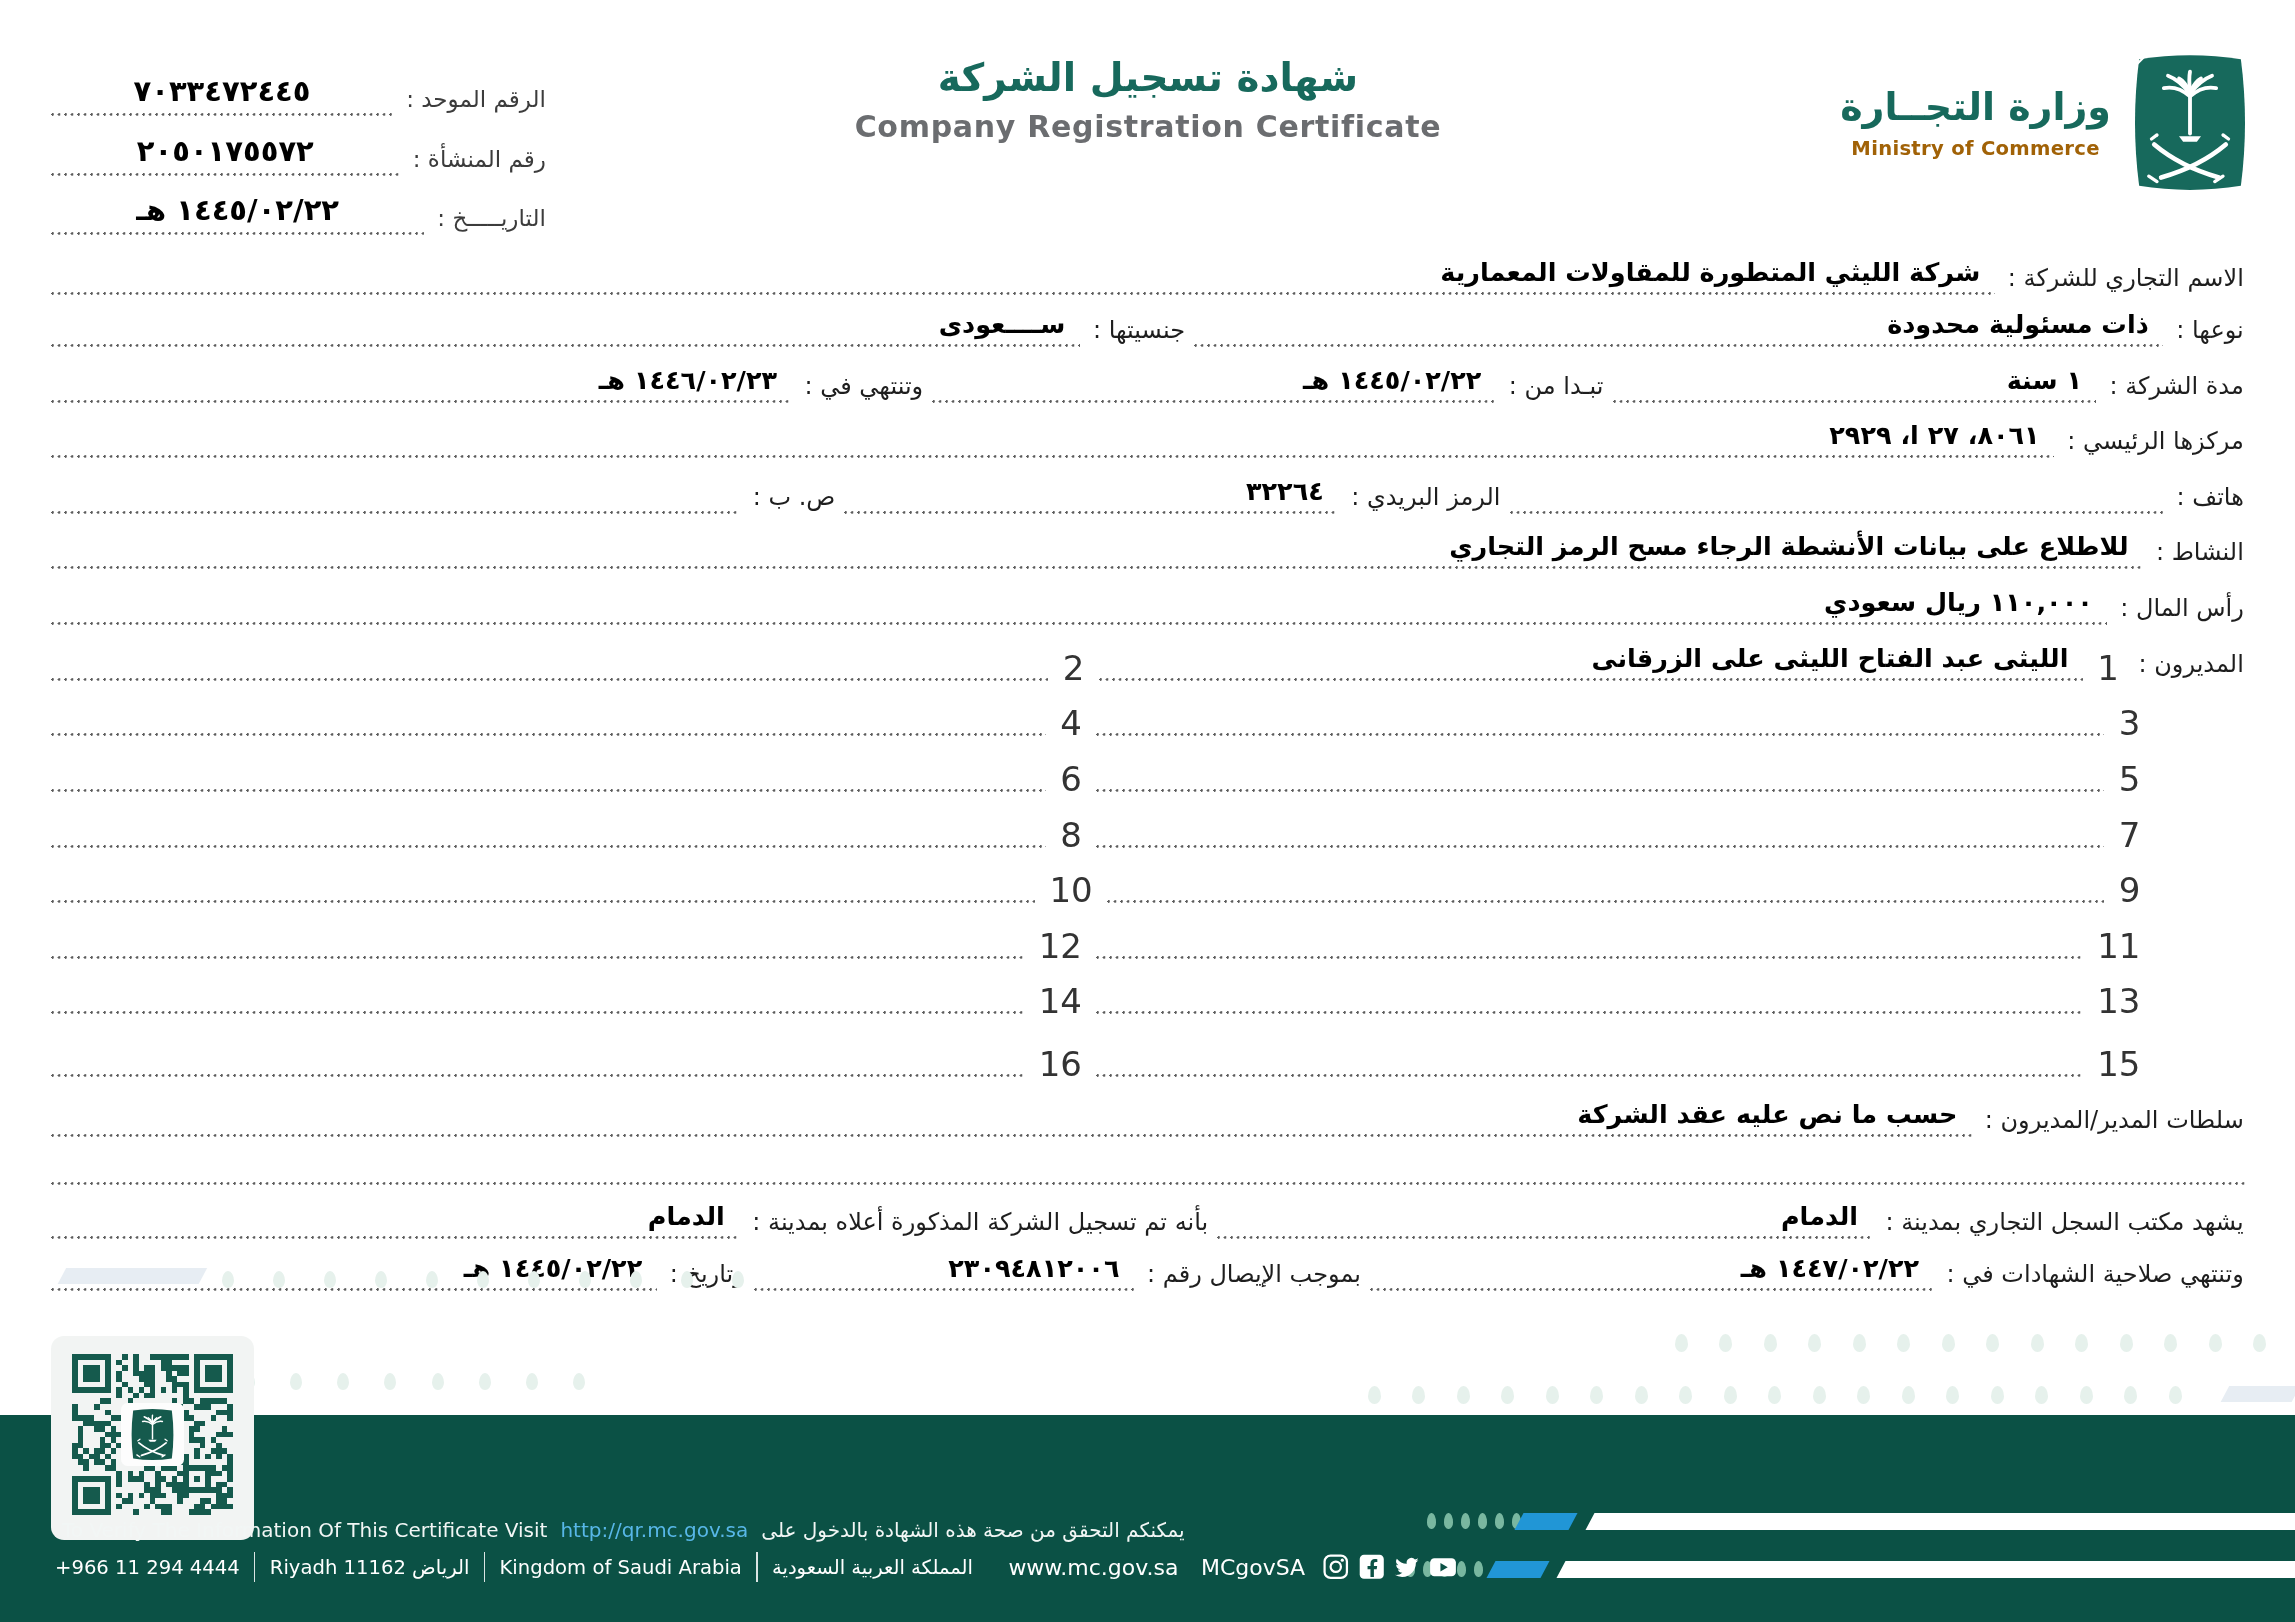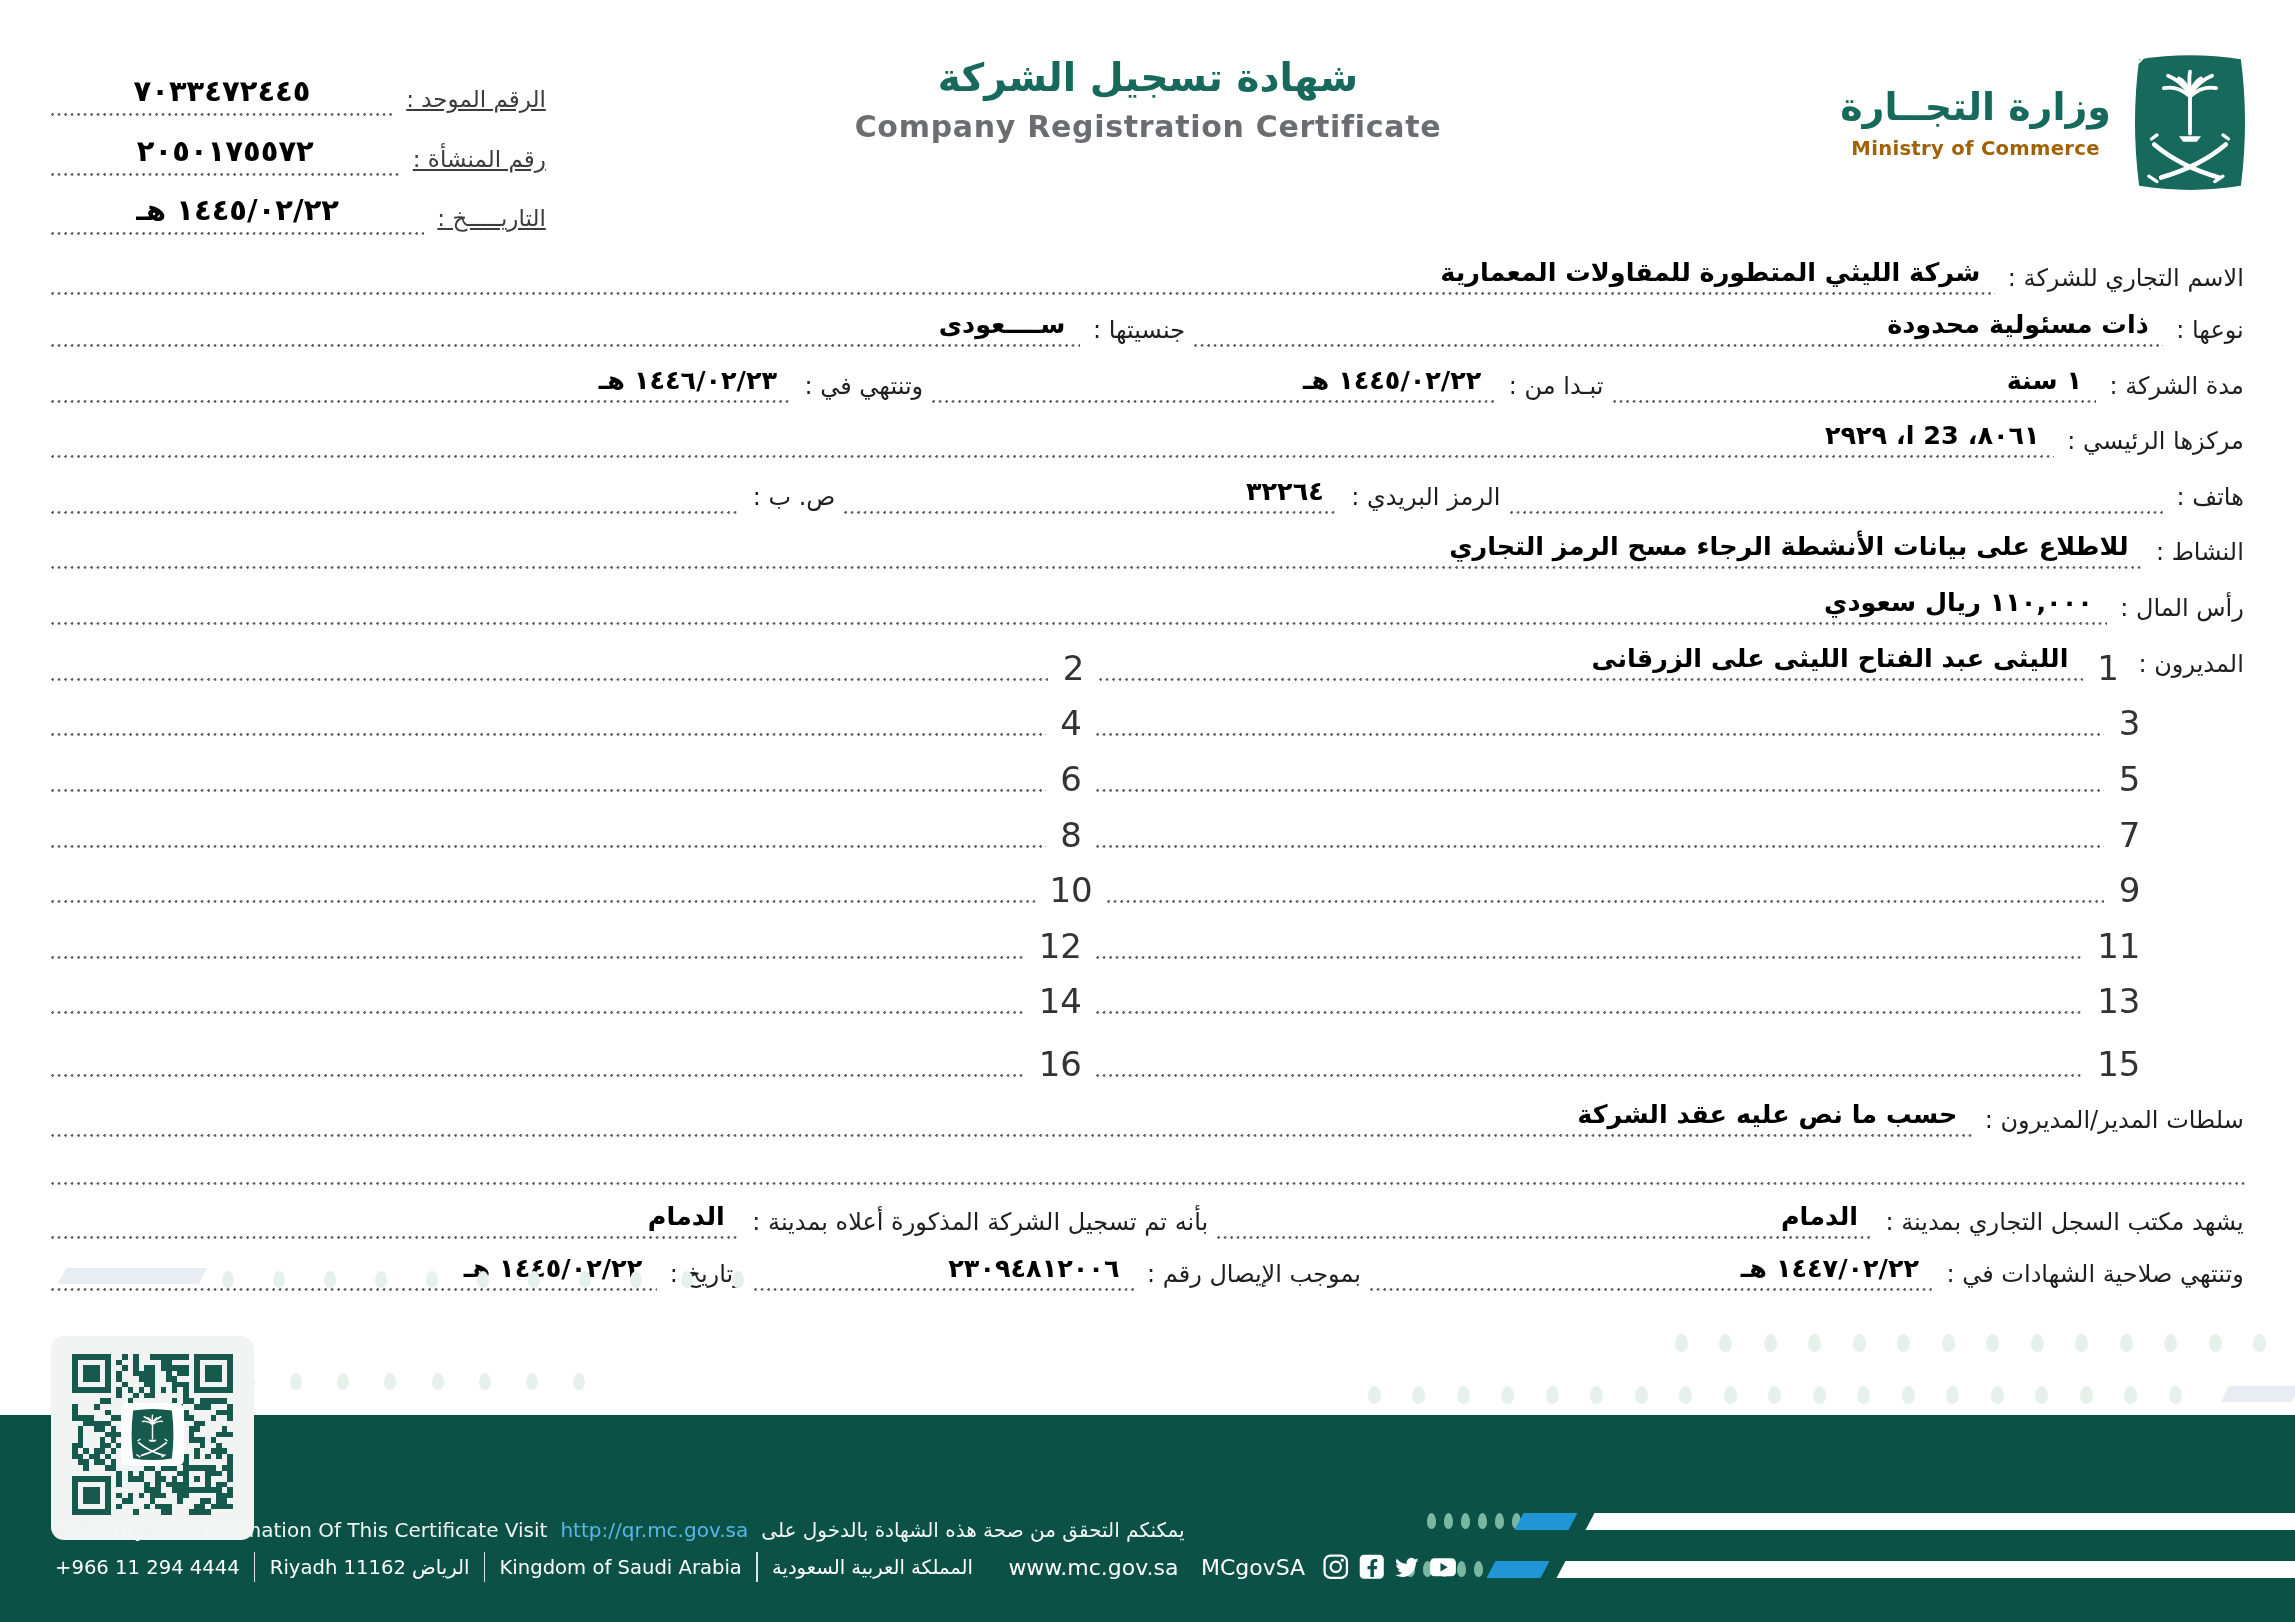--- a/index.html
+++ b/index.html
@@ -11,21 +11,21 @@
   .line{position:relative;height:39px;flex:1;}
   .line::after{content:"";position:absolute;left:3.9px;right:3.9px;bottom:0;height:3.3px;
       background-image:radial-gradient(circle at 1.6px 1.6px,#5d5d5d 1.2px,transparent 1.5px);
       background-size:6.5px 3.3px;background-repeat:repeat-x;}
   .val{position:absolute;right:18.3px;bottom:7.9px;font-weight:700;font-size:25.5px;color:#000;white-space:nowrap;}
   .val.center{right:50%;transform:translateX(50%);}
   .num{font-size:34px;color:#333;font-weight:400;padding:0 10.5px;line-height:1;transform:translateY(3.9px);}
   .sp{width:98px;}
   
   .meta-row{position:absolute;left:47px;width:504px;height:39px;display:flex;direction:rtl;align-items:flex-end;}
-  .meta-row .lbl{font-size:23px;color:#3c3c3c;font-weight:500;text-decoration:underline;}
+  .meta-row .lbl{font-size:23px;color:#3c3c3c;font-weight:500;}
   .meta-row .val{font-size:29px;margin-top:28px;}
   
   .title-block{position:absolute;left:821px;top:54px;width:654px;text-align:center;}
   .title-ar{font-size:39px;font-weight:700;color:#17695c;line-height:1.25;}
   .title-en{font-size:30px;font-weight:700;color:#6b6d70;letter-spacing:0.7px;margin-top:6.5px;}
   
   .logo{position:absolute;right:43px;top:51px;display:flex;align-items:center;gap:17px;direction:ltr;}
   .logo-text{text-align:center;}
   .logo-ar{font-size:38px;font-weight:600;color:#17695c;line-height:1.2;}
   .logo-en{font-size:19.6px;font-weight:600;color:#a16207;margin-top:7px;letter-spacing:0.3px;}
@@ -153,21 +153,21 @@
     </div>
     <span class="lbl">وتنتهي في :</span>
     <div class="line" style="flex:1035">
       <span class="val">١٤٤٦/٠٢/٢٣ هـ</span>
     </div>
   </div>
 
   <div class="row" style="top:416px">
     <span class="lbl">مركزها الرئيسي :</span>
     <div class="line">
-      <span class="val">٨٠٦١، 23 ا، ٢٩٢٩</span>
+      <span class="val">٨٠٦١، ٢٧ ا، ٢٩٢٩</span>
     </div>
   </div>
 
   <div class="row" style="top:472px">
     <span class="lbl">هاتف :</span>
     <div class="line" style="flex:950">
       <span class="val"></span>
     </div>
     <span class="lbl">الرمز البريدي :</span>
     <div class="line" style="flex:720">

